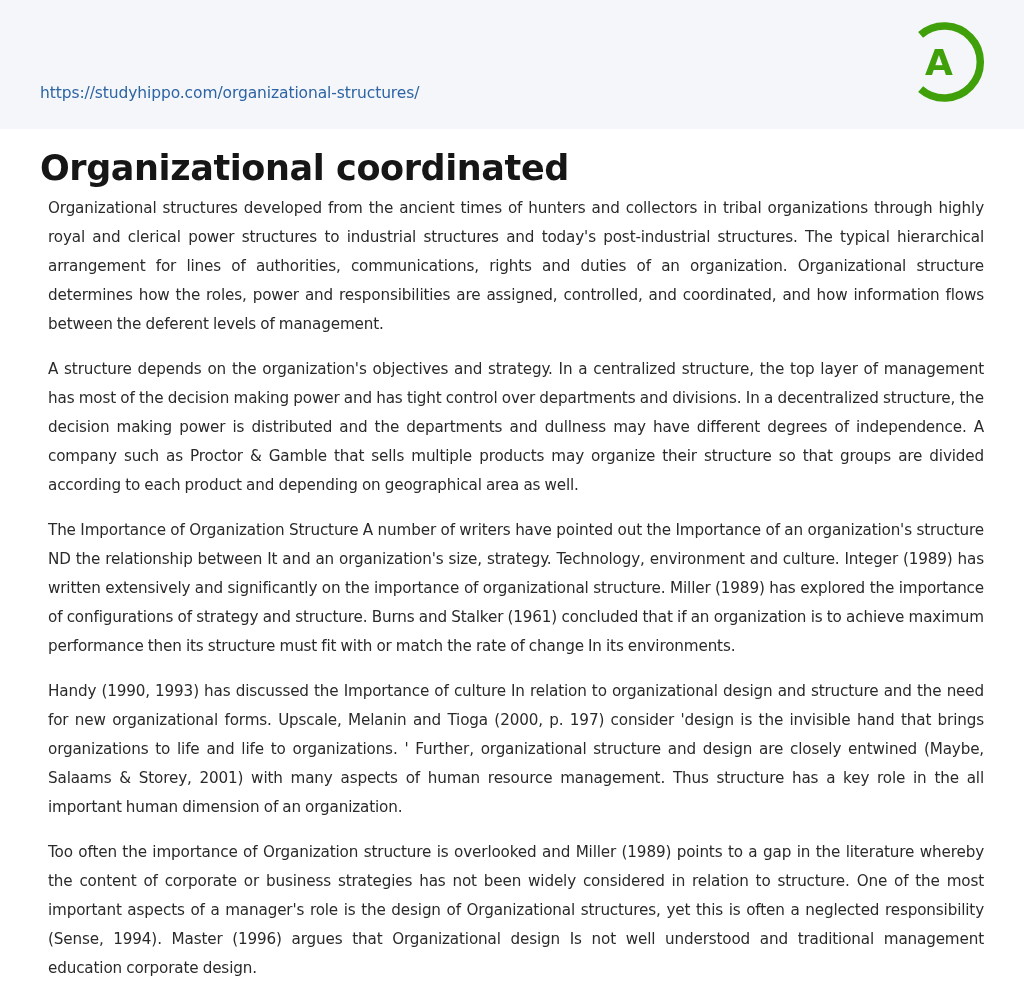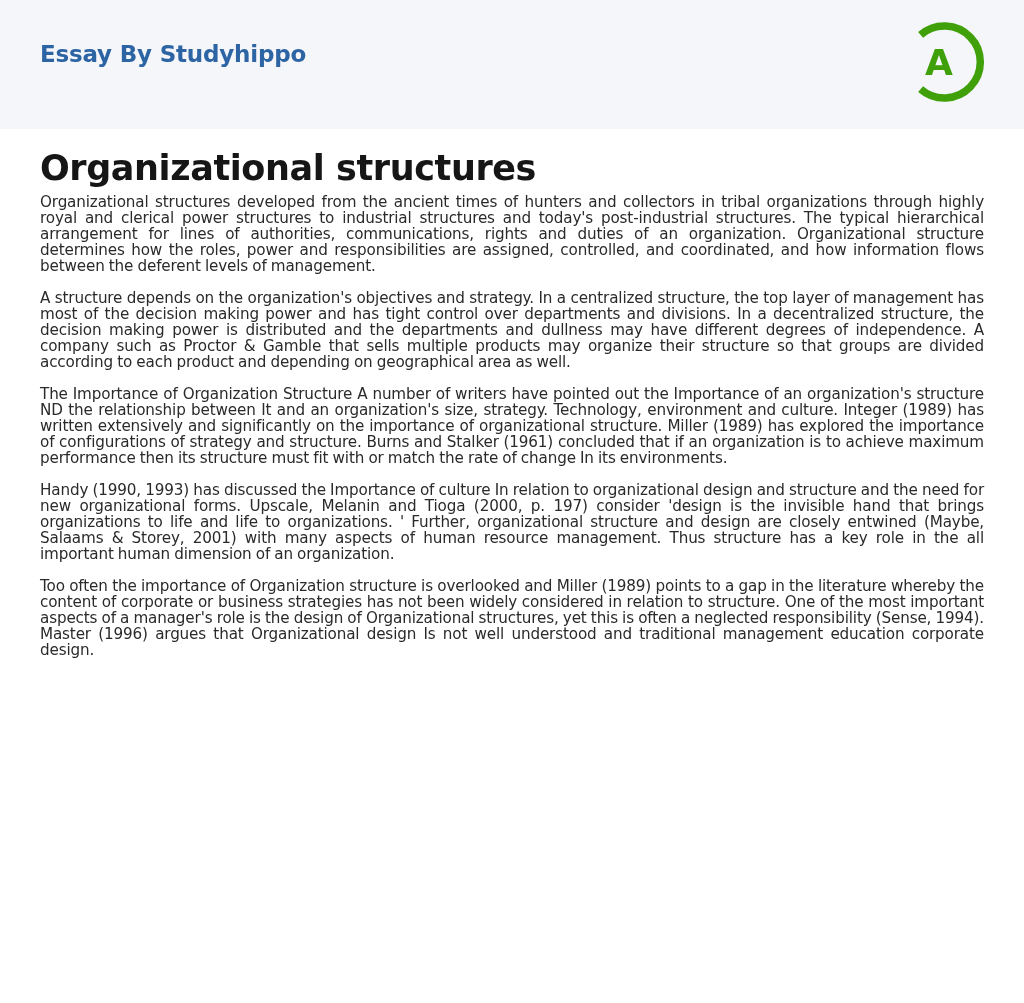--- a/index.html
+++ b/index.html
@@ -58,41 +58,41 @@
       letter-spacing: -0.4px;
       line-height: 44px;
     }
     .article {
       position: absolute;
       top: 194px;
       left: 40px;
       width: 944px;
     }
     .article p {
-      margin: 0 0 16px 0;
+      margin: 0 0 16px 8px;
       font-size: 15.2px;
-      line-height: 16px;
+      line-height: 29px;
       text-align: justify;
       color: #2a2a2a;
       letter-spacing: -0.15px;
       word-spacing: -0.5px;
     }
   </style>
 </head>
 <body>
 
 <div class="header">
-  <h2 class="brand-title">Essay By Studyhippo</h2>
+  <a class="source-url">https://studyhippo.com/organizational-structures/</a>
   <svg class="logo" viewBox="0 0 82 86" xmlns="http://www.w3.org/2000/svg">
     <path d="M 14.6 15.9 A 36 36 0 1 1 14.6 70.1" fill="none" stroke="#3fa00a" stroke-width="7.5" stroke-linecap="butt"></path>
     <text x="33" y="56" text-anchor="middle" font-family="DejaVu Sans, sans-serif" font-size="36" font-weight="bold" fill="#3fa00a">A</text>
   </svg>
 </div>
 
-<h1 class="page-title">Organizational structures</h1>
+<h1 class="page-title">Organizational coordinated</h1>
 
 <div class="article">
   <p>Organizational structures developed from the ancient times of hunters and collectors in tribal organizations through highly royal and clerical power structures to industrial structures and today's post-industrial structures. The typical hierarchical arrangement for lines of authorities, communications, rights and duties of an organization. Organizational structure determines how the roles, power and responsibilities are assigned, controlled, and coordinated, and how information flows between the deferent levels of management.</p>
   <p>A structure depends on the organization's objectives and strategy. In a centralized structure, the top layer of management has most of the decision making power and has tight control over departments and divisions. In a decentralized structure, the decision making power is distributed and the departments and dullness may have different degrees of independence. A company such as Proctor &amp; Gamble that sells multiple products may organize their structure so that groups are divided according to each product and depending on geographical area as well.</p>
   <p>The Importance of Organization Structure A number of writers have pointed out the Importance of an organization's structure ND the relationship between It and an organization's size, strategy. Technology, environment and culture. Integer (1989) has written extensively and significantly on the importance of organizational structure. Miller (1989) has explored the importance of configurations of strategy and structure. Burns and Stalker (1961) concluded that if an organization is to achieve maximum performance then its structure must fit with or match the rate of change In its environments.</p>
   <p>Handy (1990, 1993) has discussed the Importance of culture In relation to organizational design and structure and the need for new organizational forms. Upscale, Melanin and Tioga (2000, p. 197) consider 'design is the invisible hand that brings organizations to life and life to organizations. ' Further, organizational structure and design are closely entwined (Maybe, Salaams &amp; Storey, 2001) with many aspects of human resource management. Thus structure has a key role in the all important human dimension of an organization.</p>
   <p>Too often the importance of Organization structure is overlooked and Miller (1989) points to a gap in the literature whereby the content of corporate or business strategies has not been widely considered in relation to structure. One of the most important aspects of a manager's role is the design of Organizational structures, yet this is often a neglected responsibility (Sense, 1994). Master (1996) argues that Organizational design Is not well understood and traditional management education corporate design.</p>
 </div>
 
 </body></html>

